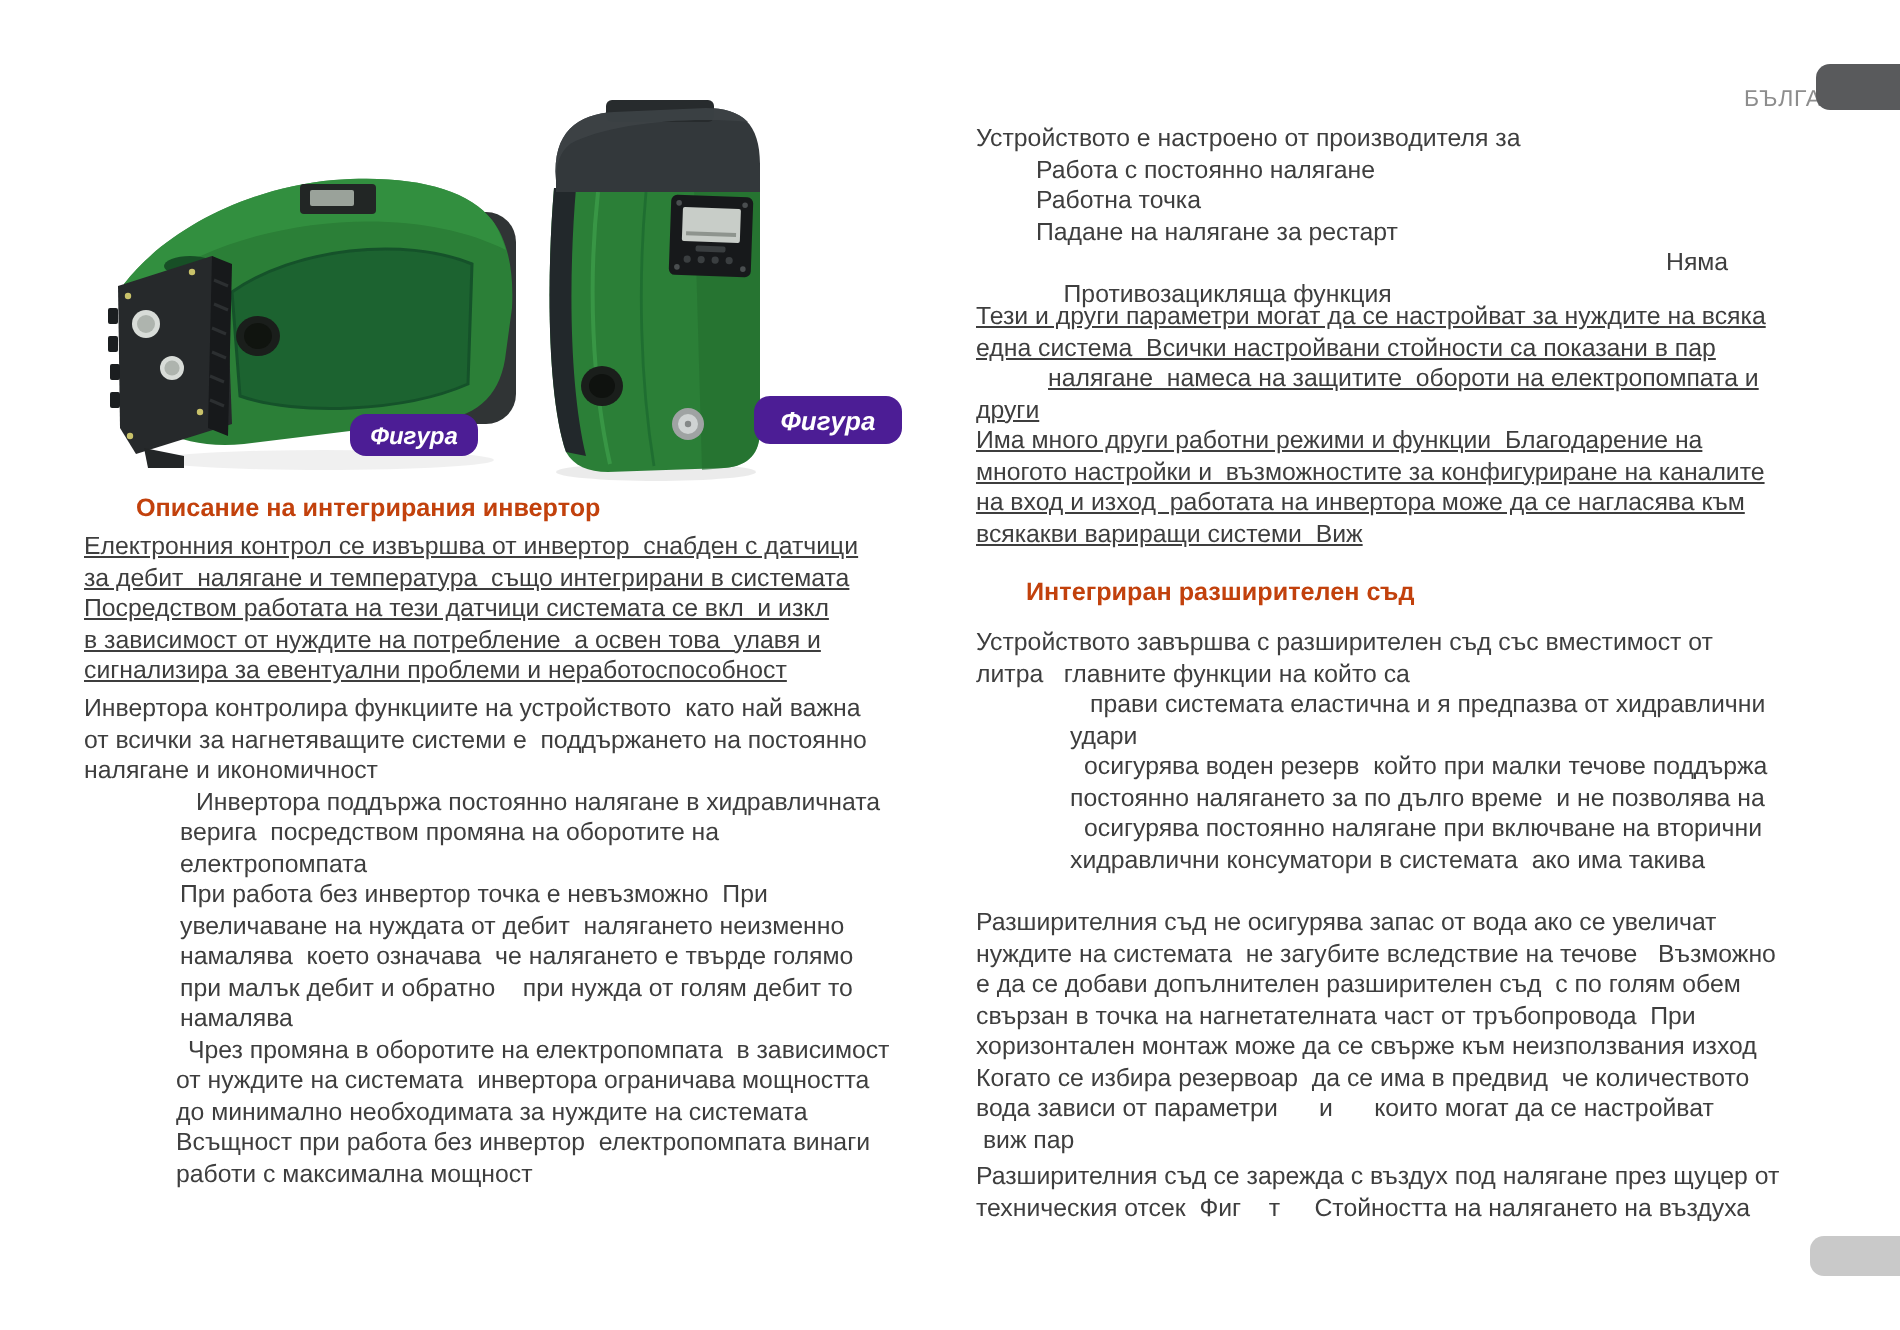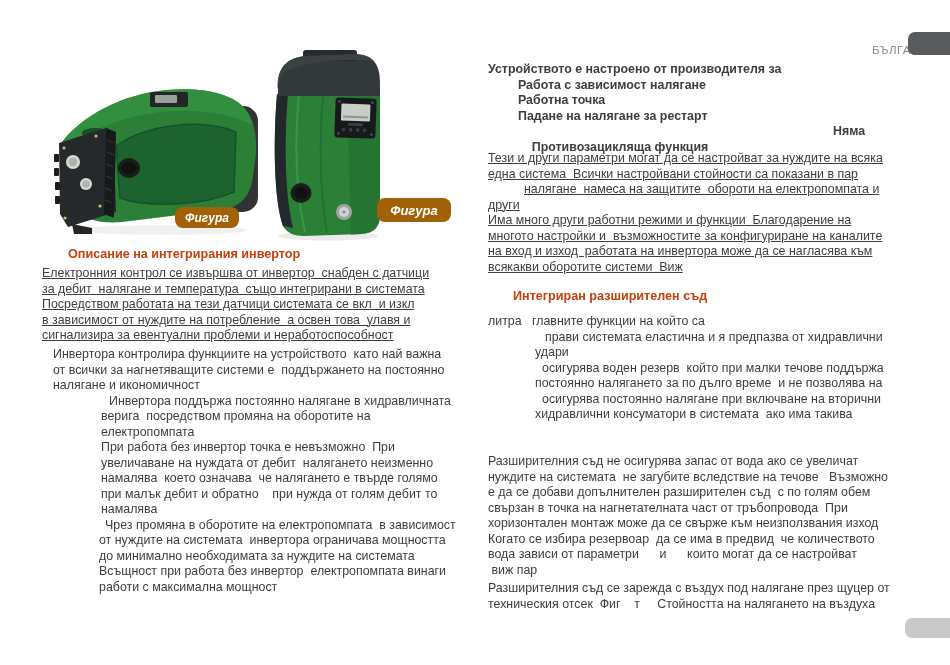--- a/index.html
+++ b/index.html
@@ -28,21 +28,21 @@
   }
   .tab-top{
     position:absolute;top:32px;left:908px;width:56px;height:23px;
     background:#595a5c;border-radius:7px;
   }
   .tab-bottom{
     position:absolute;top:618px;left:905px;width:60px;height:20px;
     background:#c9c9c9;border-radius:7px;
   }
   .fig-badge{
-    position:absolute;background:#a16207;color:#ffffff;
+    position:absolute;background:#4c1d95;color:#ffffff;
     font-style:italic;font-weight:bold;font-size:12px;
     display:flex;align-items:center;justify-content:center;
     border-radius:8px;
   }
   .badge-1{left:175px;top:207px;width:64px;height:21px;}
   .badge-2{left:377px;top:198px;width:74px;height:24px;font-size:13px;}
   .figure-svg{position:absolute;}
   .fig1{left:52px;top:84px;}
   .fig2{left:263px;top:50px;}
 </style>
@@ -144,64 +144,65 @@
 <div class="block heading i26" style="left:42px;top:247px;">Описание на интегрирания инвертор</div>
 
 <div class="block" style="left:42px;top:266px;text-decoration:underline;">
   <div class="ln">Електронния контрол се извършва от инвертор  снабден с датчици</div>
   <div class="ln">за дебит  налягане и температура  също интегрирани в системата</div>
   <div class="ln">Посредством работата на тези датчици системата се вкл  и изкл</div>
   <div class="ln">в зависимост от нуждите на потребление  а освен това  улавя и</div>
   <div class="ln">сигнализира за евентуални проблеми и неработоспособност</div>
 </div>
 
-<div class="block" style="left:42px;top:347px;margin-left:11px;">
+<div class="block" style="left:42px;top:347px;">
   <div class="ln">Инвертора контролира функциите на устройството  като най важна</div>
   <div class="ln">от всички за нагнетяващите системи е  поддържането на постоянно</div>
   <div class="ln">налягане и икономичност</div>
   <div class="ln i56">Инвертора поддържа постоянно налягане в хидравличната</div>
   <div class="ln i48">верига  посредством промяна на оборотите на</div>
   <div class="ln i48">електропомпата</div>
   <div class="ln i48">При работа без инвертор точка е невъзможно  При</div>
   <div class="ln i48">увеличаване на нуждата от дебит  налягането неизменно</div>
   <div class="ln i48">намалява  което означава  че налягането е твърде голямо</div>
   <div class="ln i48">при малък дебит и обратно    при нужда от голям дебит то</div>
   <div class="ln i48">намалява</div>
   <div class="ln i52">Чрез промяна в оборотите на електропомпата  в зависимост</div>
   <div class="ln i46">от нуждите на системата  инвертора ограничава мощността</div>
   <div class="ln i46">до минимално необходимата за нуждите на системата</div>
   <div class="ln i46">Всъщност при работа без инвертор  електропомпата винаги</div>
   <div class="ln i46">работи с максимална мощност</div>
 </div>
 
-<div class="block" style="left:488px;top:62px;font-weight:bold;">
+<div class="block" style="left:488px;top:62px;">
   <div class="ln">Устройството е настроено от производителя за</div>
-  <div class="ln i30">Работа с зависимост налягане</div>
+  <div class="ln i30">Работа с постоянно налягане</div>
   <div class="ln i30">Работна точка</div>
   <div class="ln i30">Падане на налягане за рестарт</div>
   <div class="ln i30">
     <span>Противозацикляща функция</span>
     <span class="kv-val">Няма</span>
   </div>
 </div>
 
 <div class="block" style="left:488px;top:151px;text-decoration:underline;">
   <div class="ln">Тези и други параметри могат да се настройват за нуждите на всяка</div>
   <div class="ln">една система  Всички настройвани стойности са показани в пар</div>
   <div class="ln i36">налягане  намеса на защитите  обороти на електропомпата и</div>
   <div class="ln">други</div>
   <div class="ln">Има много други работни режими и функции  Благодарение на</div>
   <div class="ln">многото настройки и  възможностите за конфигуриране на каналите</div>
   <div class="ln">на вход и изход  работата на инвертора може да се нагласява към</div>
-  <div class="ln">всякакви оборотите системи  Виж</div>
+  <div class="ln">всякакви вариращи системи  Виж</div>
 </div>
 
 <div class="block heading i25" style="left:488px;top:289px;">Интегриран разширителен съд</div>
 
 <div class="block" style="left:488px;top:314px;">
+  <div class="ln">Устройството завършва с разширителен съд със вместимост от</div>
   <div class="ln">литра   главните функции на който са</div>
   <div class="ln i57">прави системата еластична и я предпазва от хидравлични</div>
   <div class="ln i47">удари</div>
   <div class="ln i54">осигурява воден резерв  който при малки течове поддържа</div>
   <div class="ln i47">постоянно налягането за по дълго време  и не позволява на</div>
   <div class="ln i54">осигурява постоянно налягане при включване на вторични</div>
   <div class="ln i47">хидравлични консуматори в системата  ако има такива</div>
 </div>
 
 <div class="block" style="left:488px;top:454px;">

